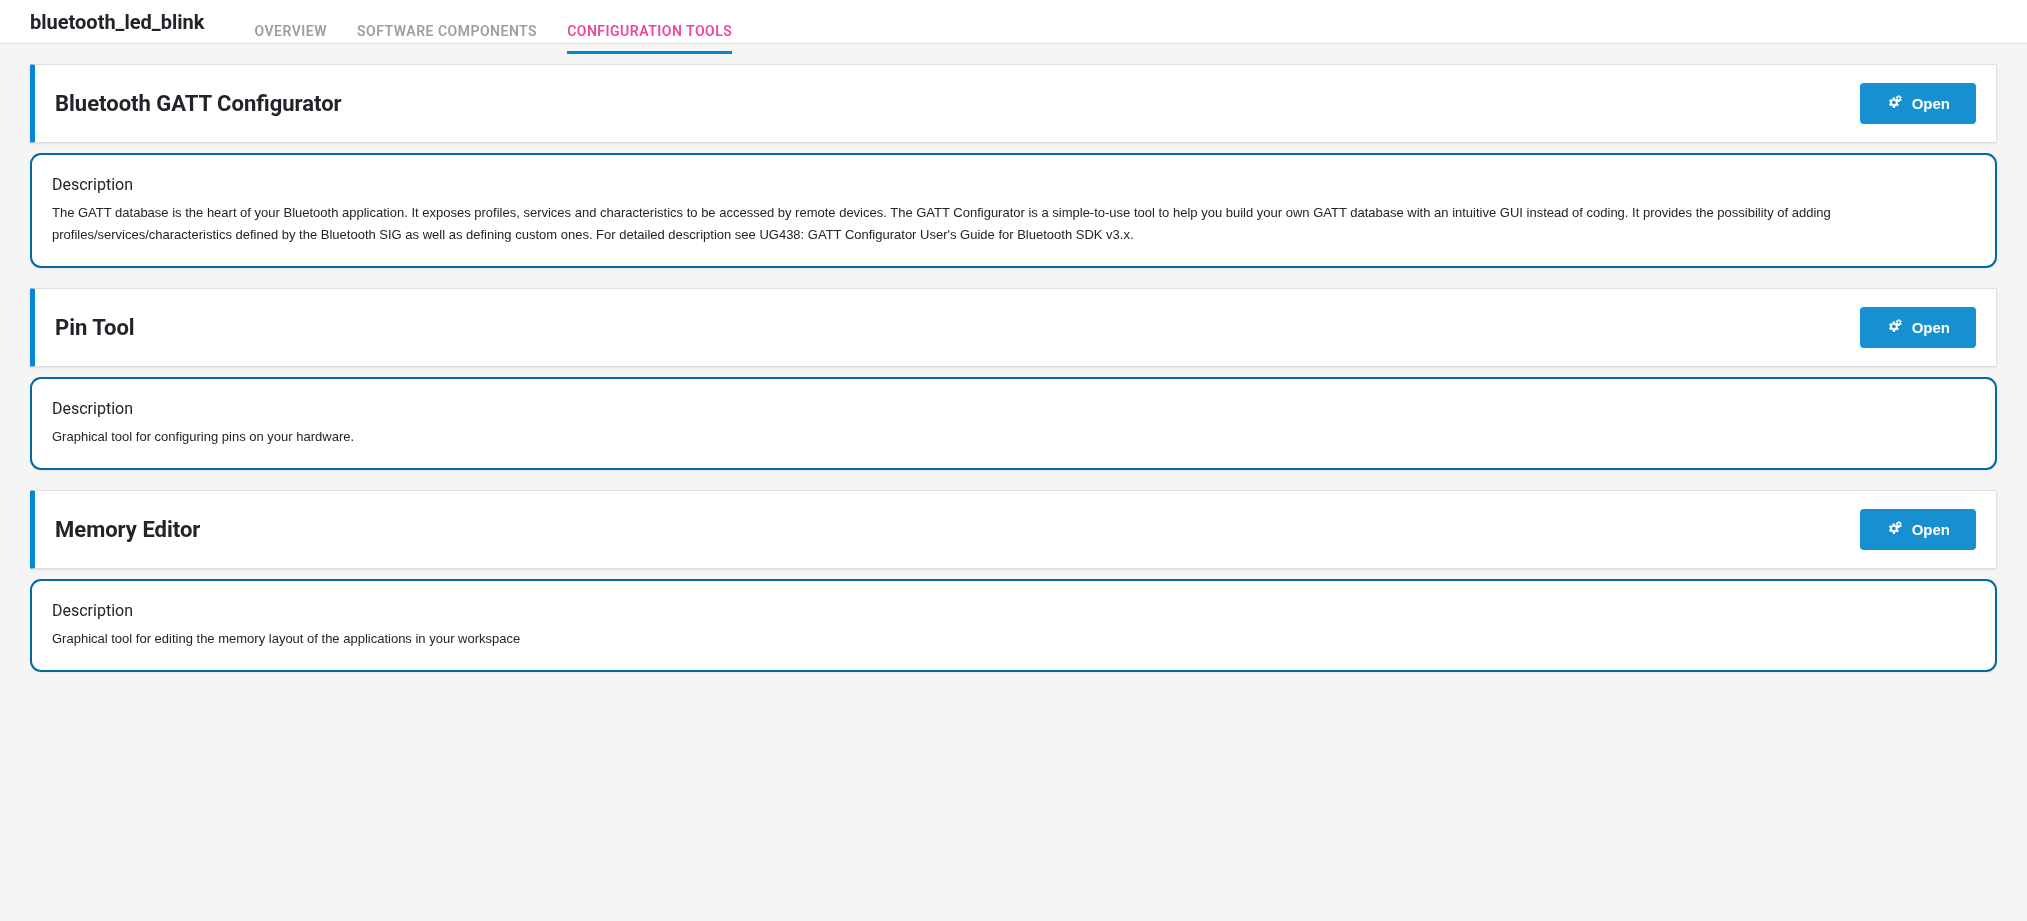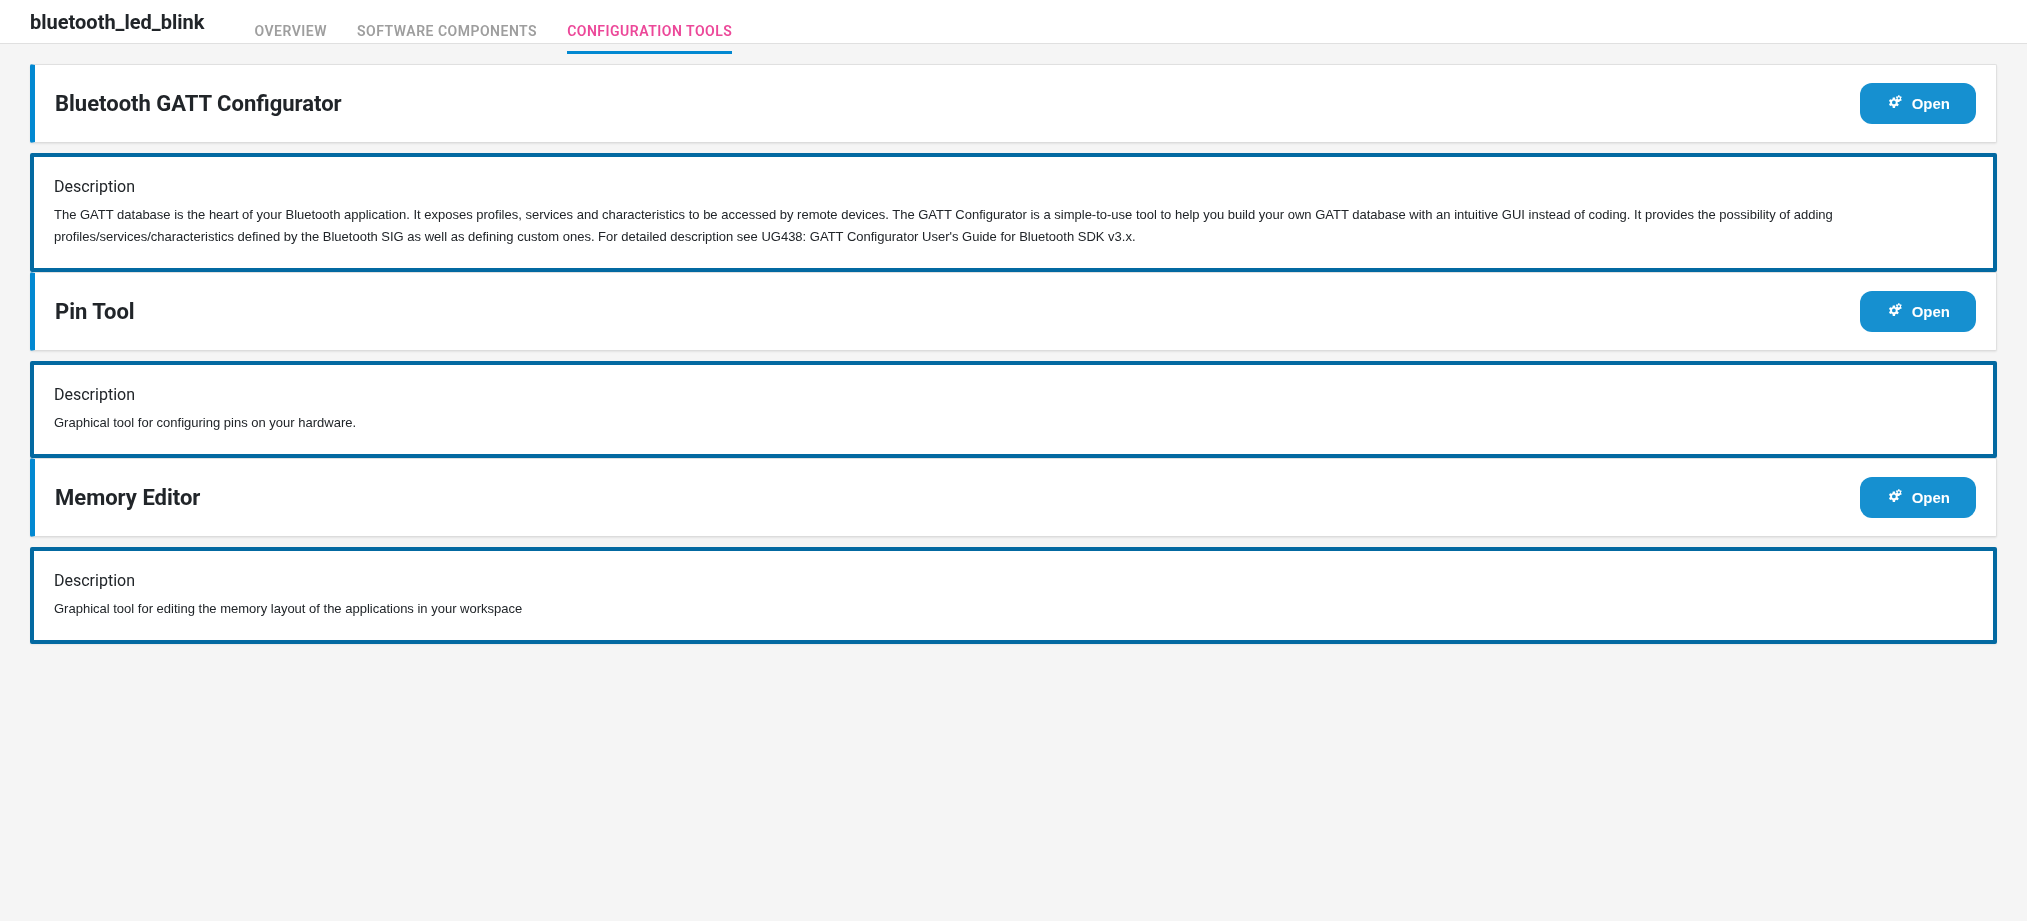--- a/index.html
+++ b/index.html
@@ -45,20 +45,21 @@
       top: 11px;
     }
     .tab.active {
       color: #ec4899;
       border-bottom-color: #0288d1;
     }
     .content {
       padding: 20px 30px;
     }
     .tool-section {
+      margin-bottom: 20px;
     }
     .tool-header-card {
       background: #fff;
       border-left: 5px solid #0288d1;
       border-top: 1px solid #e0e0e0;
       border-right: 1px solid #e0e0e0;
       border-bottom: 1px solid #dcdcdc;
       box-shadow: 0 1px 2px rgba(0,0,0,0.08);
       padding: 18px 20px;
       display: flex;
@@ -71,38 +72,38 @@
       font-weight: 700;
       color: #212529;
     }
     .open-btn {
       background: #1690d0;
       color: #fff;
       border: none;
       padding: 10px 26px;
       font-size: 15px;
       font-weight: 600;
-      border-radius: 12px;
+      border-radius: 4px;
       cursor: pointer;
       display: inline-flex;
       align-items: center;
       gap: 8px;
     }
     .open-btn svg {
       width: 18px;
       height: 18px;
       fill: #fff;
     }
     .tool-desc-card {
       background: #fff;
-      border: 4px solid #0369a1;
+      border: 2px solid #0369a1;
       box-shadow: 0 1px 2px rgba(0,0,0,0.06);
       padding: 20px;
       margin-top: 10px;
-      border-radius: 2px;
+      border-radius: 11px;
     }
     .desc-label {
       font-size: 16px;
       font-weight: 400;
       color: #212529;
       margin-bottom: 8px;
     }
     .desc-text {
       font-family: Liberation Sans, sans-serif;
       font-size: 13px;

